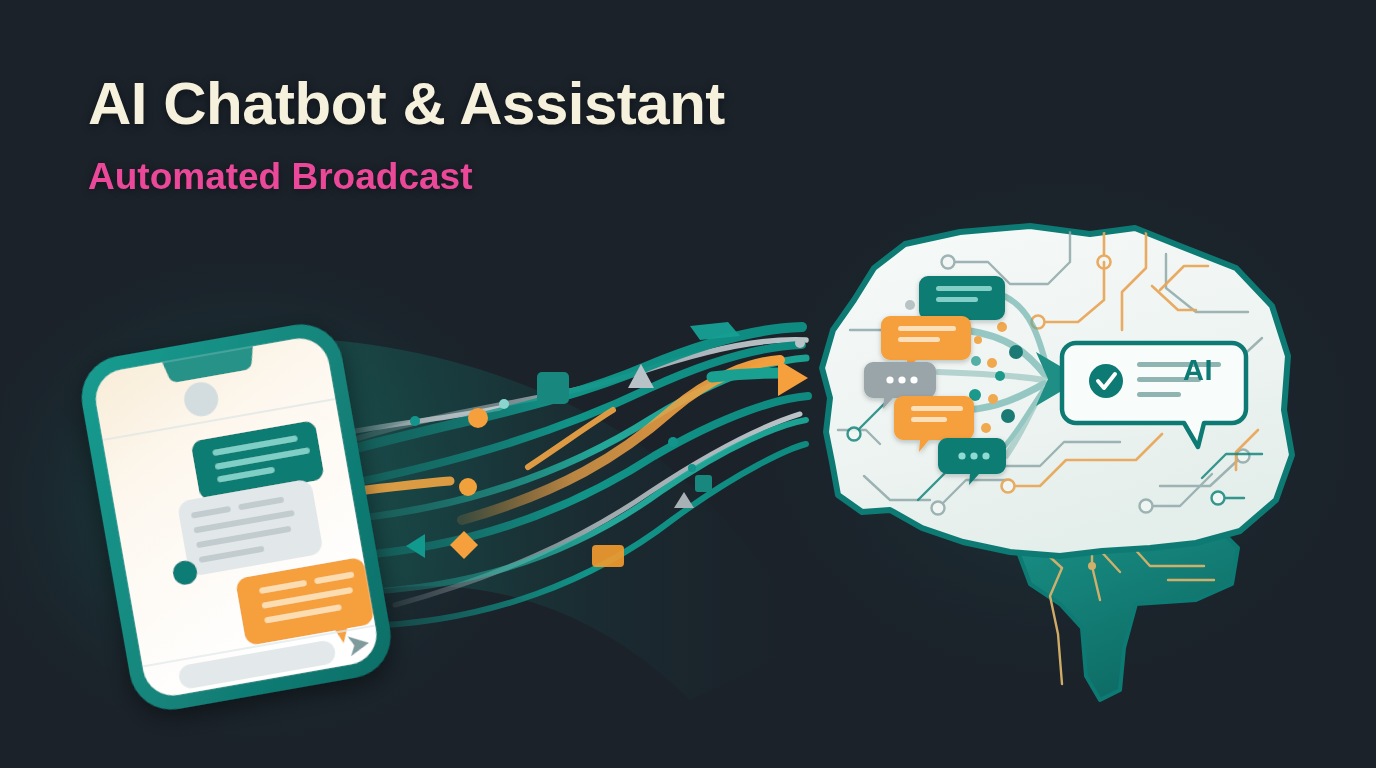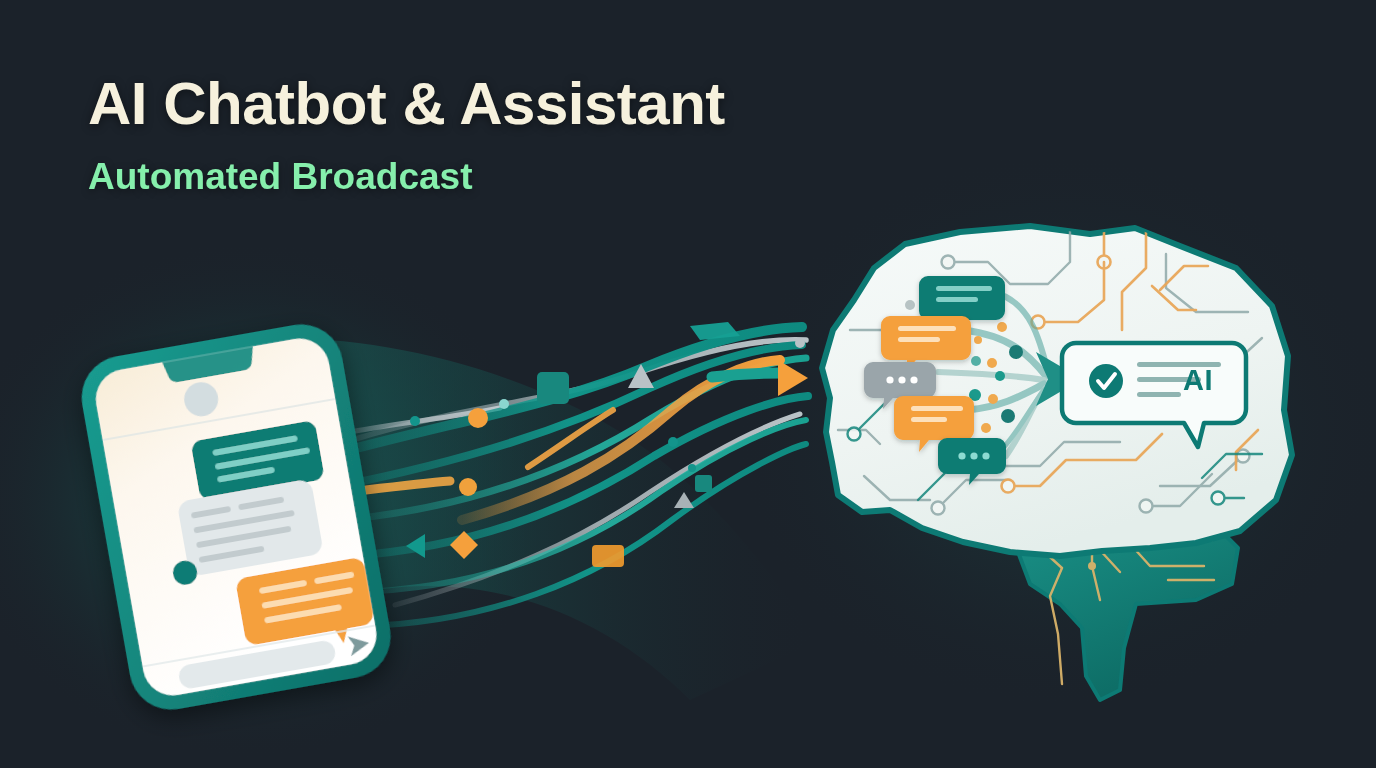--- a/index.html
+++ b/index.html
@@ -35,30 +35,30 @@
     color: #f6f1dd;
     line-height: 1.06;
     text-shadow: 0 2px 10px rgba(0,0,0,.45);
     white-space: nowrap;
     text-align: center;
   }
   #subtitle {
     margin-top: 20px;
     font-size: 37px;
     font-weight: 700;
-    color: #86efac;
+    color: #ec4899;
     line-height: 1.12;
     max-width: 560px;
     text-shadow: 0 2px 8px rgba(0,0,0,.4);
   }
   #subtitle .l2 { display: block; }
   
   #ai-label {
     position: absolute;
-    left: 1183px; top: 364px;
+    left: 1183px; top: 354px;
     z-index: 45;
     font-size: 29px;
     font-weight: 700;
     color: #0d7a74;
     letter-spacing: 0.5px;
     pointer-events: none;
   }
 </style>
 </head>
 <body>

